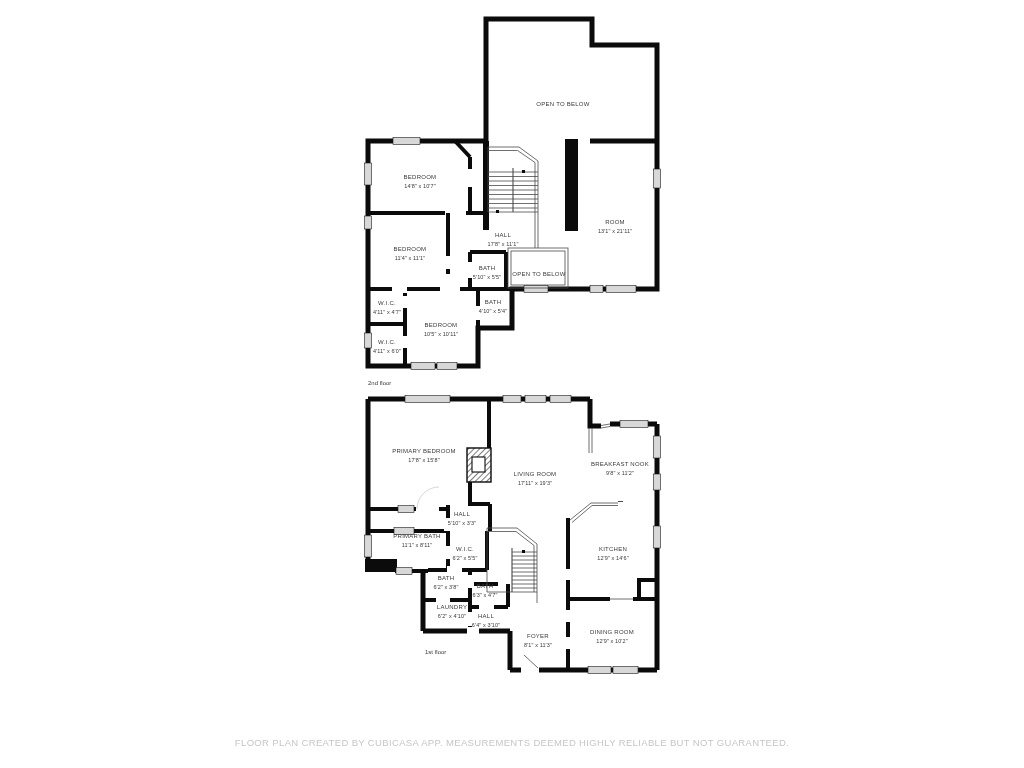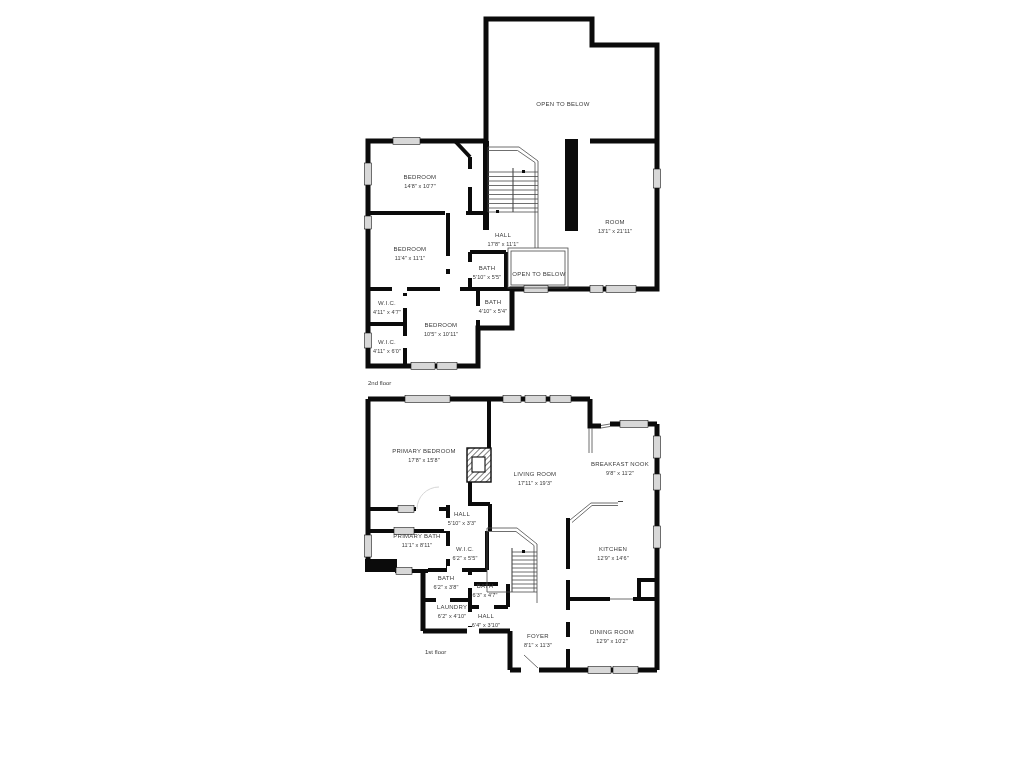--- a/index.html
+++ b/index.html
@@ -326,13 +326,14 @@
   <div class="room-label" style="left:538px;top:641px">
     <div class="rn">FOYER</div>
     <div class="rd">8'1" x 11'3"</div>
   </div>
   <div class="room-label" style="left:612px;top:637px">
     <div class="rn">DINING ROOM</div>
     <div class="rd">12'9" x 10'2"</div>
   </div>
   <div class="floor-label" style="left:425px;top:652px">1st floor</div>
 
+  <div class="footer">FLOOR PLAN CREATED BY CUBICASA APP. MEASUREMENTS DEEMED HIGHLY RELIABLE BUT NOT GUARANTEED.</div>
 </div>
 
 </body></html>

